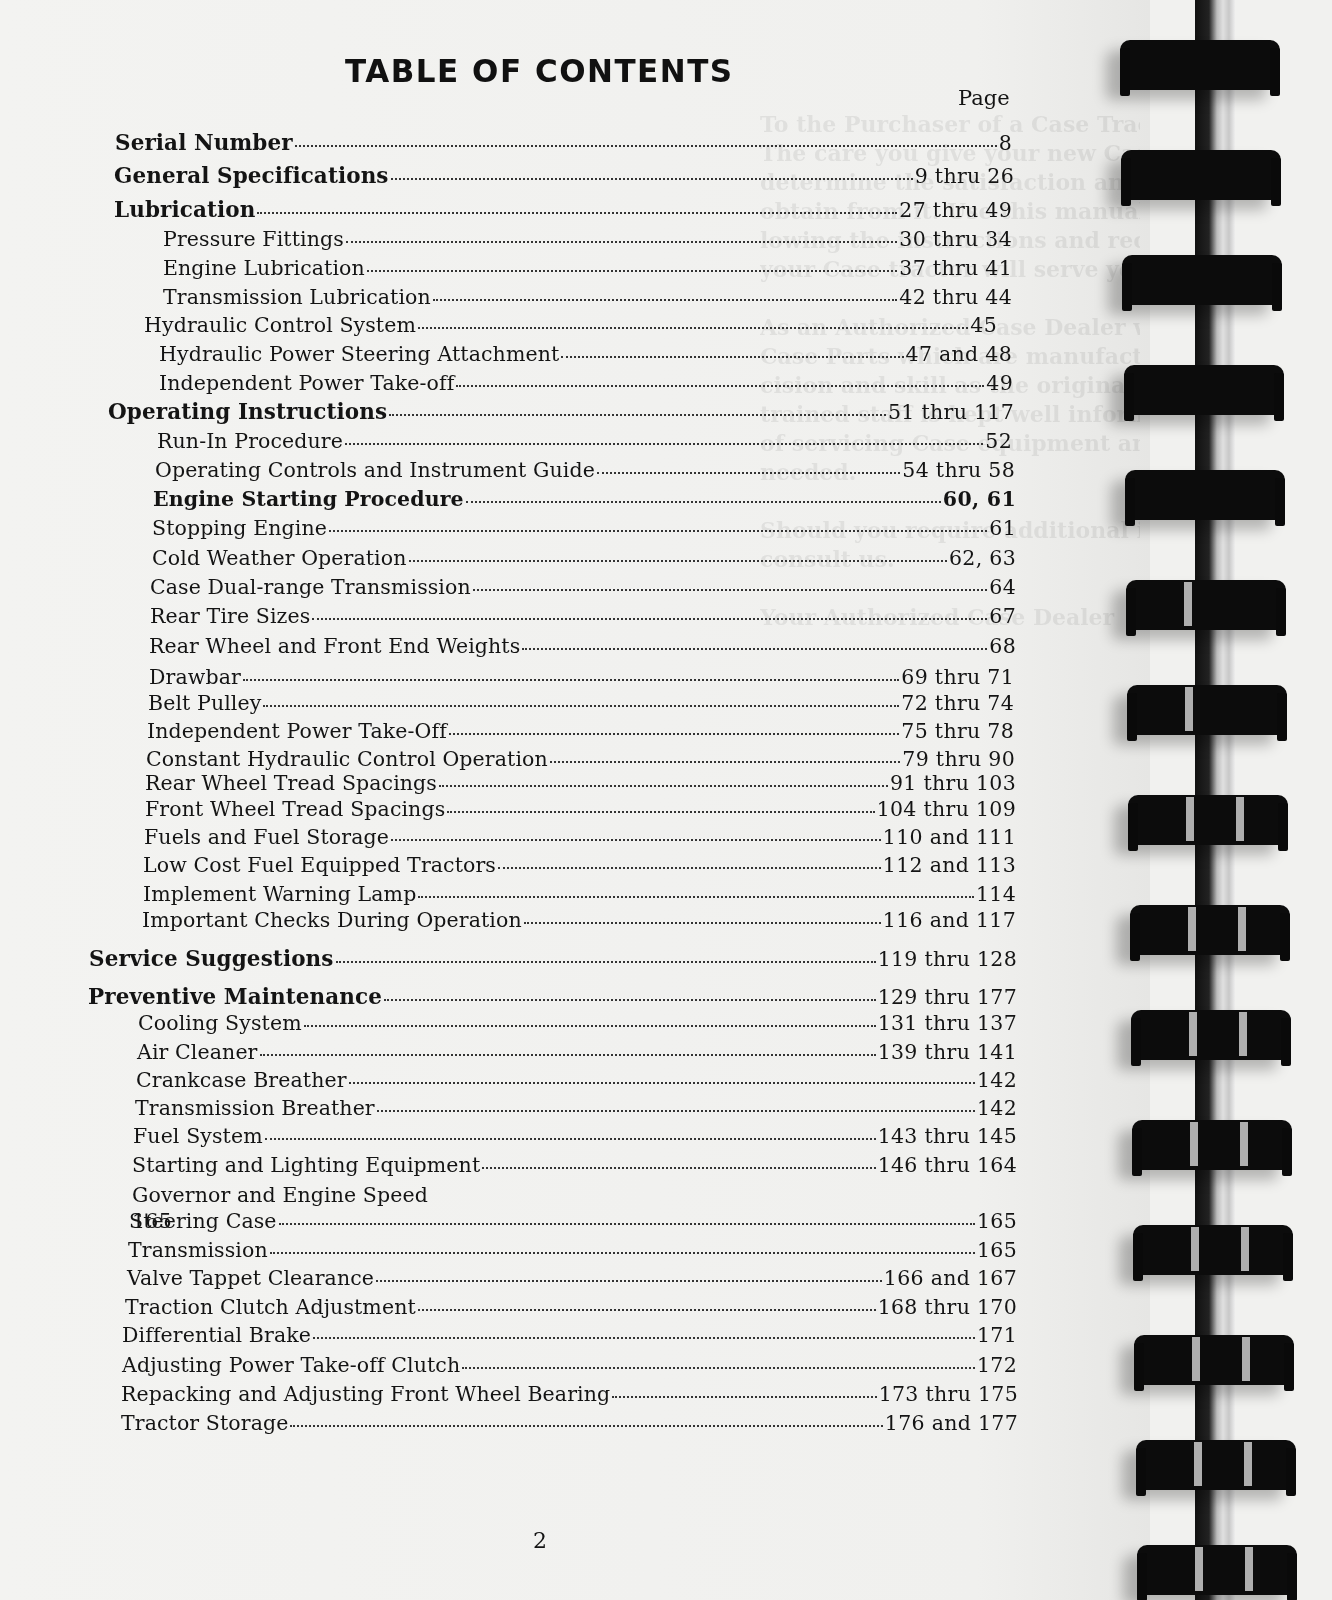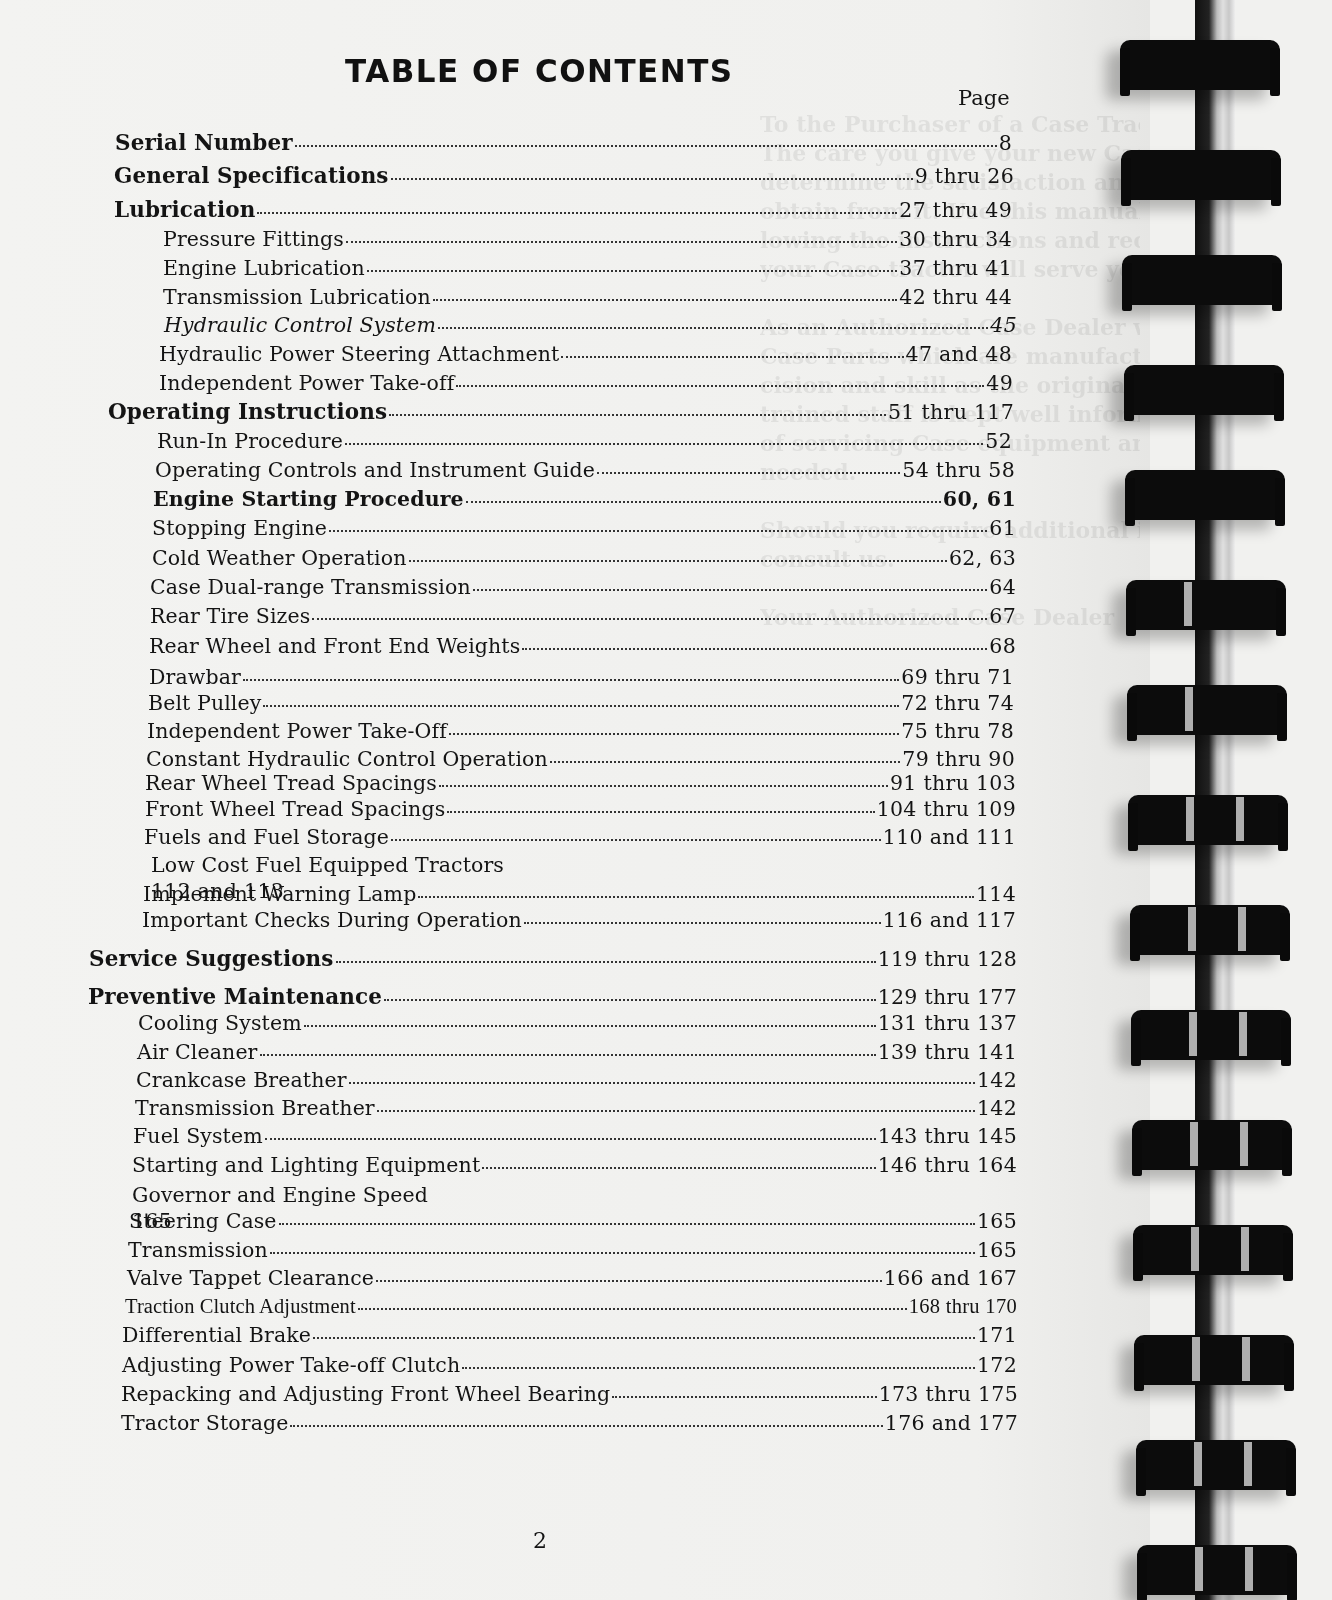--- a/index.html
+++ b/index.html
@@ -117,21 +117,21 @@
       <div class="row" style="left: 163px; top: 256px; width: 849px;">
         <span class="label">Engine Lubrication</span>
         <span class="leader"></span>
         <span class="pages">37 thru 41</span>
       </div>
       <div class="row" style="left: 163px; top: 285px; width: 849px;">
         <span class="label">Transmission Lubrication</span>
         <span class="leader"></span>
         <span class="pages">42 thru 44</span>
       </div>
-      <div class="row" style="left: 164px; top: 313px; width: 853px; font-style: italic;">
+      <div class="row" style="left: 144px; top: 313px; width: 853px;">
         <span class="label">Hydraulic Control System</span>
         <span class="leader"></span>
         <span class="pages">45</span>
       </div>
       <div class="row" style="left: 159px; top: 342px; width: 853px;">
         <span class="label">Hydraulic Power Steering Attachment</span>
         <span class="leader"></span>
         <span class="pages">47 and 48</span>
       </div>
       <div class="row" style="left: 159px; top: 371px; width: 854px;">
@@ -212,21 +212,21 @@
       <div class="row" style="left: 145px; top: 797px; width: 871px;">
         <span class="label">Front Wheel Tread Spacings</span>
         <span class="leader"></span>
         <span class="pages">104 thru 109</span>
       </div>
       <div class="row" style="left: 144px; top: 825px; width: 872px;">
         <span class="label">Fuels and Fuel Storage</span>
         <span class="leader"></span>
         <span class="pages">110 and 111</span>
       </div>
-      <div class="row" style="left: 149px; top: 853px; width: 873px; flex-direction: column;">
+      <div class="row" style="left: 143px; top: 853px; width: 873px;">
         <span class="label">Low Cost Fuel Equipped Tractors</span>
         <span class="leader"></span>
         <span class="pages">112 and 113</span>
       </div>
       <div class="row" style="left: 143px; top: 882px; width: 873px;">
         <span class="label">Implement Warning Lamp</span>
         <span class="leader"></span>
         <span class="pages">114</span>
       </div>
       <div class="row" style="left: 142px; top: 908px; width: 874px;">
@@ -287,21 +287,21 @@
       <div class="row" style="left: 128px; top: 1238px; width: 889px;">
         <span class="label">Transmission</span>
         <span class="leader"></span>
         <span class="pages">165</span>
       </div>
       <div class="row" style="left: 127px; top: 1266px; width: 890px;">
         <span class="label">Valve Tappet Clearance</span>
         <span class="leader"></span>
         <span class="pages">166 and 167</span>
       </div>
-      <div class="row" style="left: 125px; top: 1295px; width: 892px; font-family: Liberation Serif, serif;">
+      <div class="row" style="left: 125px; top: 1295px; width: 892px;">
         <span class="label">Traction Clutch Adjustment</span>
         <span class="leader"></span>
         <span class="pages">168 thru 170</span>
       </div>
       <div class="row" style="left: 122px; top: 1323px; width: 895px;">
         <span class="label">Differential Brake</span>
         <span class="leader"></span>
         <span class="pages">171</span>
       </div>
       <div class="row" style="left: 122px; top: 1353px; width: 895px;">

